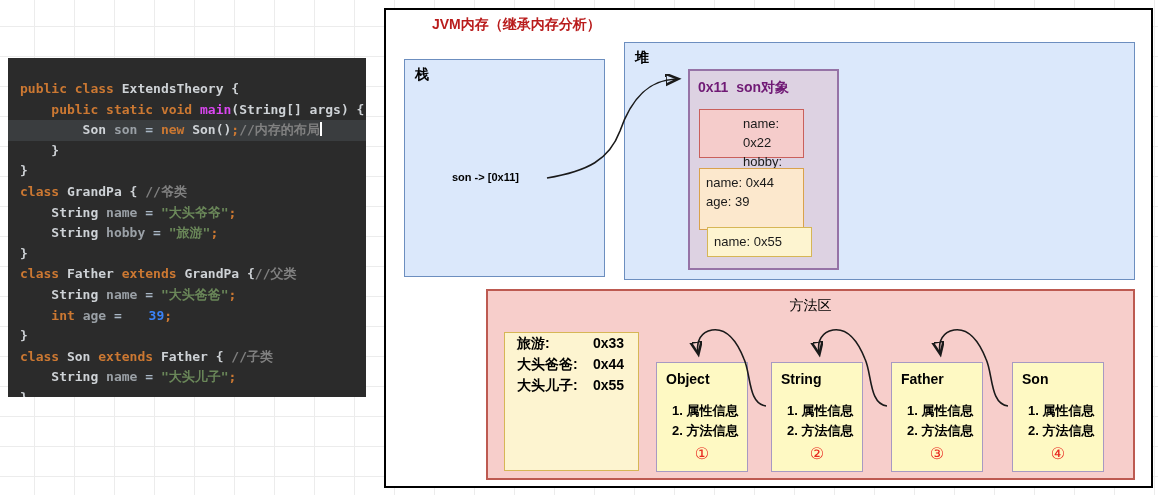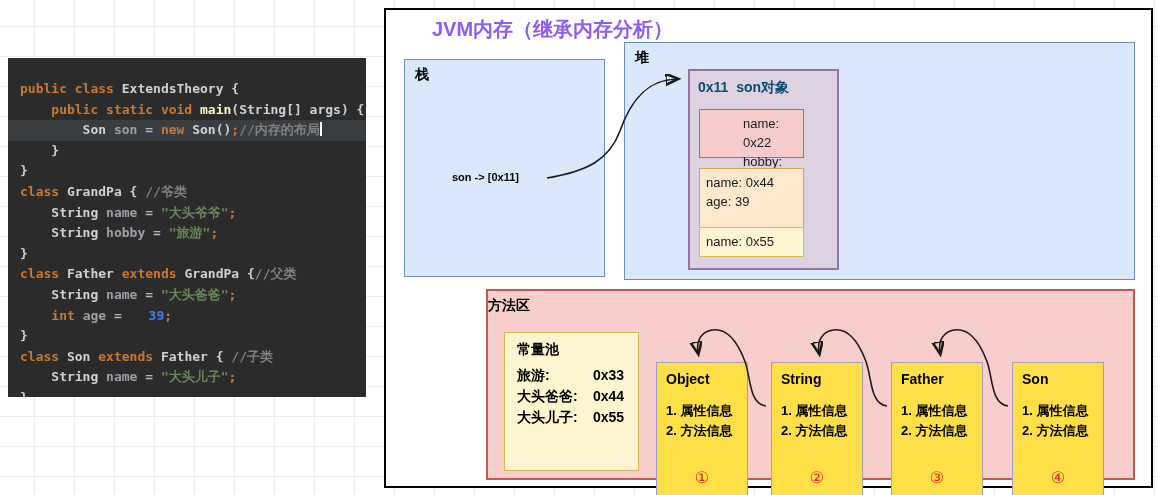--- a/index.html
+++ b/index.html
@@ -22,81 +22,81 @@
     font-family:"DejaVu Sans Mono", monospace;
     font-size:13px; font-weight:700; line-height:20.6px;
     white-space:pre; overflow:hidden;
   }
   .code-line { padding-left:12px; height:20.6px; }
   .code-line.cur { background:#3a3d3f; }
   .kw   { color:#cc7832; }
   .pl   { color:#ced2d6; }
   .id   { color:#9aa0a6; }
   .op   { color:#a9b7c6; }
-  .fn   { color:#fef9c3; }
+  .fn   { color:#d946ef; }
   .str  { color:#6a8759; }
   .cmt  { color:#808080; }
   .num  { color:#3b82f6;margin-left:19px; }
   .semi { color:#cc7832; }
   .caret { display:inline-block; width:2px; height:14px; background:#ffffff;
            vertical-align:-2px; }
 
   
   #panel {
     position:absolute; left:384px; top:8px; width:769px; height:480px;
     background:#ffffff; border:2px solid #000000;
   }
   #panel .abs { position:absolute; }
-  .panel-title { left:46px; top:6px; font-size:20px; font-weight:700; color:#8b5cf6;text-align:center; }
+  .panel-title { left:46px; top:6px; font-size:14px; font-weight:700; color:#b91c1c;text-align:center; }
 
   .mem-box { background:#dbe8fb; border:1px solid #6c8ebf; }
   #stack-box { left:18px; top:49px; width:201px; height:218px; }
   #heap-box  { left:238px; top:32px; width:511px; height:238px; }
   .mem-label { position:absolute; left:10px; top:6px; font-size:14px; font-weight:700; color:#000; }
   #stack-pointer { left:66px; top:161px; font-size:11px; font-weight:700; color:#000; }
 
   #son-object-box {
     left:302px; top:59px; width:151px; height:201px;
     background:#ddd2e2; border:2px solid #9673a6;
   }
   #son-object-title { position:absolute; left:8px; top:8px; font-size:14px;
-    font-weight:700; color:#0c4a6e; white-space:pre; }
+    font-weight:700; color:#701a75; white-space:pre; }
   .field-group { position:absolute; left:9px; width:105px; padding:4px 0 0 6px;
     font-size:13px; color:#1a1a1a; line-height:19px; }
   #field-group-0 { top:38px; height:49px; background:#f5cccb; border:1px solid #c9605c;padding-left:43px; }
   #field-group-1 { top:97px; height:62px; background:#fce8cd; border:1px solid #d9a24c; }
-  #field-group-2 { top:156px; height:30px; background:#fdf4d0; border:1px solid #d6b656; }
+  #field-group-2 { top:156px; height:30px; background:#fdf4d0; border:1px solid #d6b656;margin-left:8px; }
   .field-line { display:block; }
 
   #method-area {
     left:100px; top:279px; width:649px; height:191px;
     background:#f7cecb; border:2px solid #bd5a51;
   }
-  #method-area-label { position:absolute; left:0; right:0; top:6px; text-align:left;
-    font-size:14px; font-weight:700; color:#000; }
+  #method-area-label { position:absolute; left:0; right:0; top:6px; text-align:center;
+    font-size:14px; font-weight:400; color:#000; }
 
   #constant-pool {
     position:absolute; left:16px; top:41px; width:135px; height:139px;
     background:#fdf4d0; border:1px solid #d6b656;
   }
   #constant-pool-title { padding:8px 0 6px 12px; font-size:14px; font-weight:700; color:#000; }
   .pool-row { display:flex; padding-left:12px; font-size:14px; font-weight:700;
     color:#000; line-height:21px; }
   .pool-key { width:76px; }
 
   .class-box {
-    position:absolute; top:71px; width:92px; height:134px;
-    background:#fde047; border:1px solid #a79ac2;
+    position:absolute; top:71px; width:92px; height:110px;
+    background:#fef9c3; border:1px solid #a79ac2;
   }
   #class-box-0 { left:168px; }
   #class-box-1 { left:283px; }
   #class-box-2 { left:403px; }
   #class-box-3 { left:524px; }
   .class-name { padding:8px 0 0 9px; font-size:14px; font-weight:700; color:#000; }
-  .class-items { margin-top:14px; padding-left:9px; font-size:13px; font-weight:700;
+  .class-items { margin-top:14px; padding-left:15px; font-size:13px; font-weight:700;
     color:#000; line-height:20px; }
   .class-num { position:absolute; left:0; right:0; bottom:8px; text-align:center;
     font-size:16px; font-weight:400; color:#e8271f; }
 
   #arrows { position:absolute; left:0; top:0; width:1158px; height:495px;
     pointer-events:none; z-index:5; }
   #arrows path { fill:none; stroke:#1a1a1a; stroke-width:1.6px; }
 </style>
 </head>
 <body>
@@ -129,21 +129,20 @@
       </div>
       <div id="field-group-2" class="field-group">
         <span class="field-line">name: 0x55</span>
       </div>
     </div>
 
     <div id="method-area" class="abs">
       <div id="method-area-label">方法区</div>
 
       <div id="constant-pool">
-        <div id="constant-pool-title">常量池</div>
         <div class="pool-row">
           <span class="pool-key">旅游:</span>
           <span class="pool-val">0x33</span>
         </div>
         <div class="pool-row">
           <span class="pool-key">大头爸爸:</span>
           <span class="pool-val">0x44</span>
         </div>
         <div class="pool-row">
           <span class="pool-key">大头儿子:</span>

